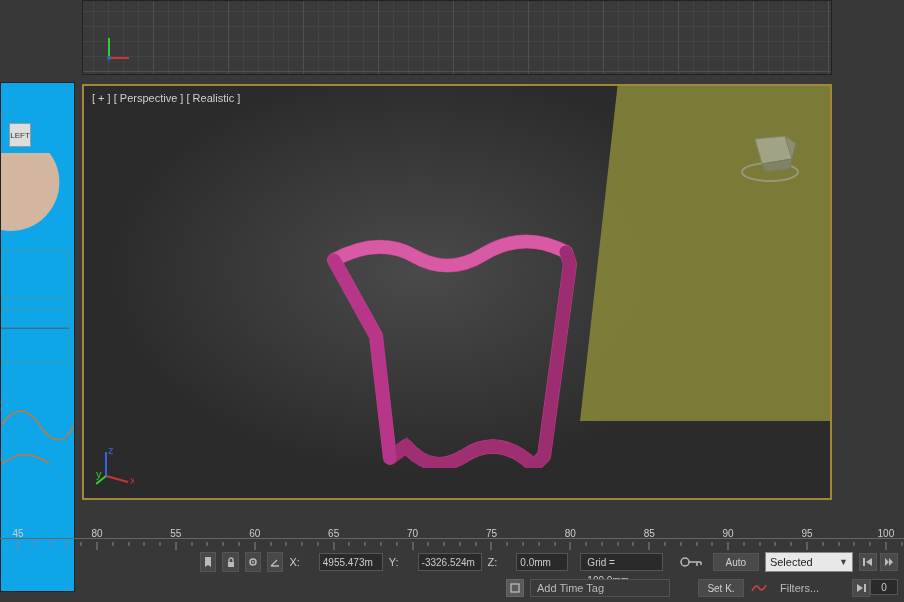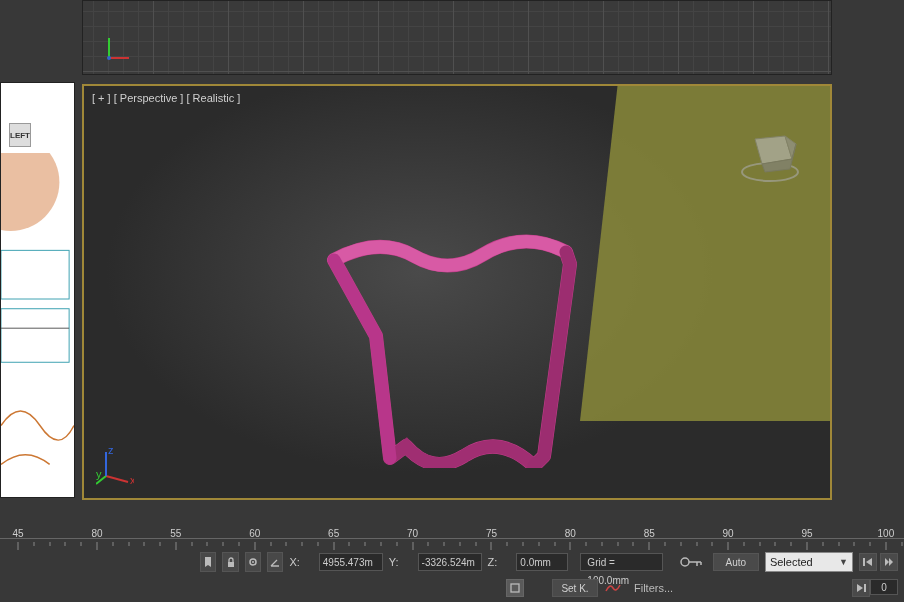--- a/index.html
+++ b/index.html
@@ -1,21 +1,21 @@
 <!DOCTYPE html>
 <html><head>
 <meta charset="utf-8">
 <style>
 * { margin: 0; padding: 0; box-sizing: border-box; font-family: "Segoe UI", Tahoma, sans-serif; font-size: 11px; }
 body { background: #383838; width: 904px; height: 602px; overflow: hidden; position: relative; color: #ccc; }
 
 .top-viewport { position: absolute; left: 82px; top: 0; width: 750px; height: 75px; background: #3a3a3a; border: 1px solid #222; }
 .top-axis { position: absolute; left: 20px; bottom: 10px; width: 30px; height: 30px; }
 
-.left-viewport { position: absolute; left: 0; top: 82px; width: 75px; height: 416px; background: #ffffff; border: 1px solid #222; overflow: hidden; font-weight: bold; }
+.left-viewport { position: absolute; left: 0; top: 82px; width: 75px; height: 510px; background: #0ea5e9; border: 1px solid #222; overflow: hidden; }
 .left-label { position: absolute; left: 8px; top: 40px; width: 22px; height: 24px; background: #ddd; color: #333; font-size: 8px; display: flex; align-items: center; justify-content: center; border: 1px solid #999; }
 .left-content { position: absolute; top: 70px; left: 0; right: 0; bottom: 0; }
 
 .main-viewport { position: absolute; left: 82px; top: 84px; width: 750px; height: 416px; background: #2f2f2f; border: 2px solid #a08838; }
 .vp-labels { position: absolute; left: 8px; top: 6px; font-size: 11px; color: #d0d0d0; user-select: none; }
 .vp-gradient { position: absolute; inset: 0; background: radial-gradient(ellipse 60% 70% at 45% 45%, #4a4a4a 0%, #2b2b2b 70%); }
 .ground-plane { position: absolute; right: 0; top: 0; width: 250px; height: 335px; background: #8a8a3a; clip-path: polygon(15% 0, 100% 0, 100% 100%, 0 100%); opacity: 0.85; }
 .viewcube-wrap { position: absolute; right: 20px; top: 28px; width: 80px; height: 80px; opacity: 0.6; }
 .shape-3d { position: absolute; left: 240px; top: 82px; width: 260px; height: 300px; }
 
@@ -278,20 +278,21 @@
   </div>
 </div>
 
 <div class="status-row2">
   <div class="spacer-500"></div>
   <div class="tag-btn">
       <svg width="12" height="12" viewBox="0 0 12 12">
         <rect x="2" y="2" width="8" height="8" fill="none" stroke="#bbb" stroke-width="1.3"></rect>
       </svg>
     </div>
+  <div class="add-tag">Add Time Tag</div>
 
   <div style="display:flex;flex-direction:column;gap:2px;margin-left:22px">
     <div class="status-btn">Set K.</div>
   </div>
   <div class="curve-icon">
       <svg width="16" height="14" viewBox="0 0 16 14">
         <path d="M1 10 Q 5 2 8 7 T 15 4" fill="none" stroke="#cc4444" stroke-width="1.5"></path>
       </svg>
     </div>
   <span class="filters-label">Filters...</span>

